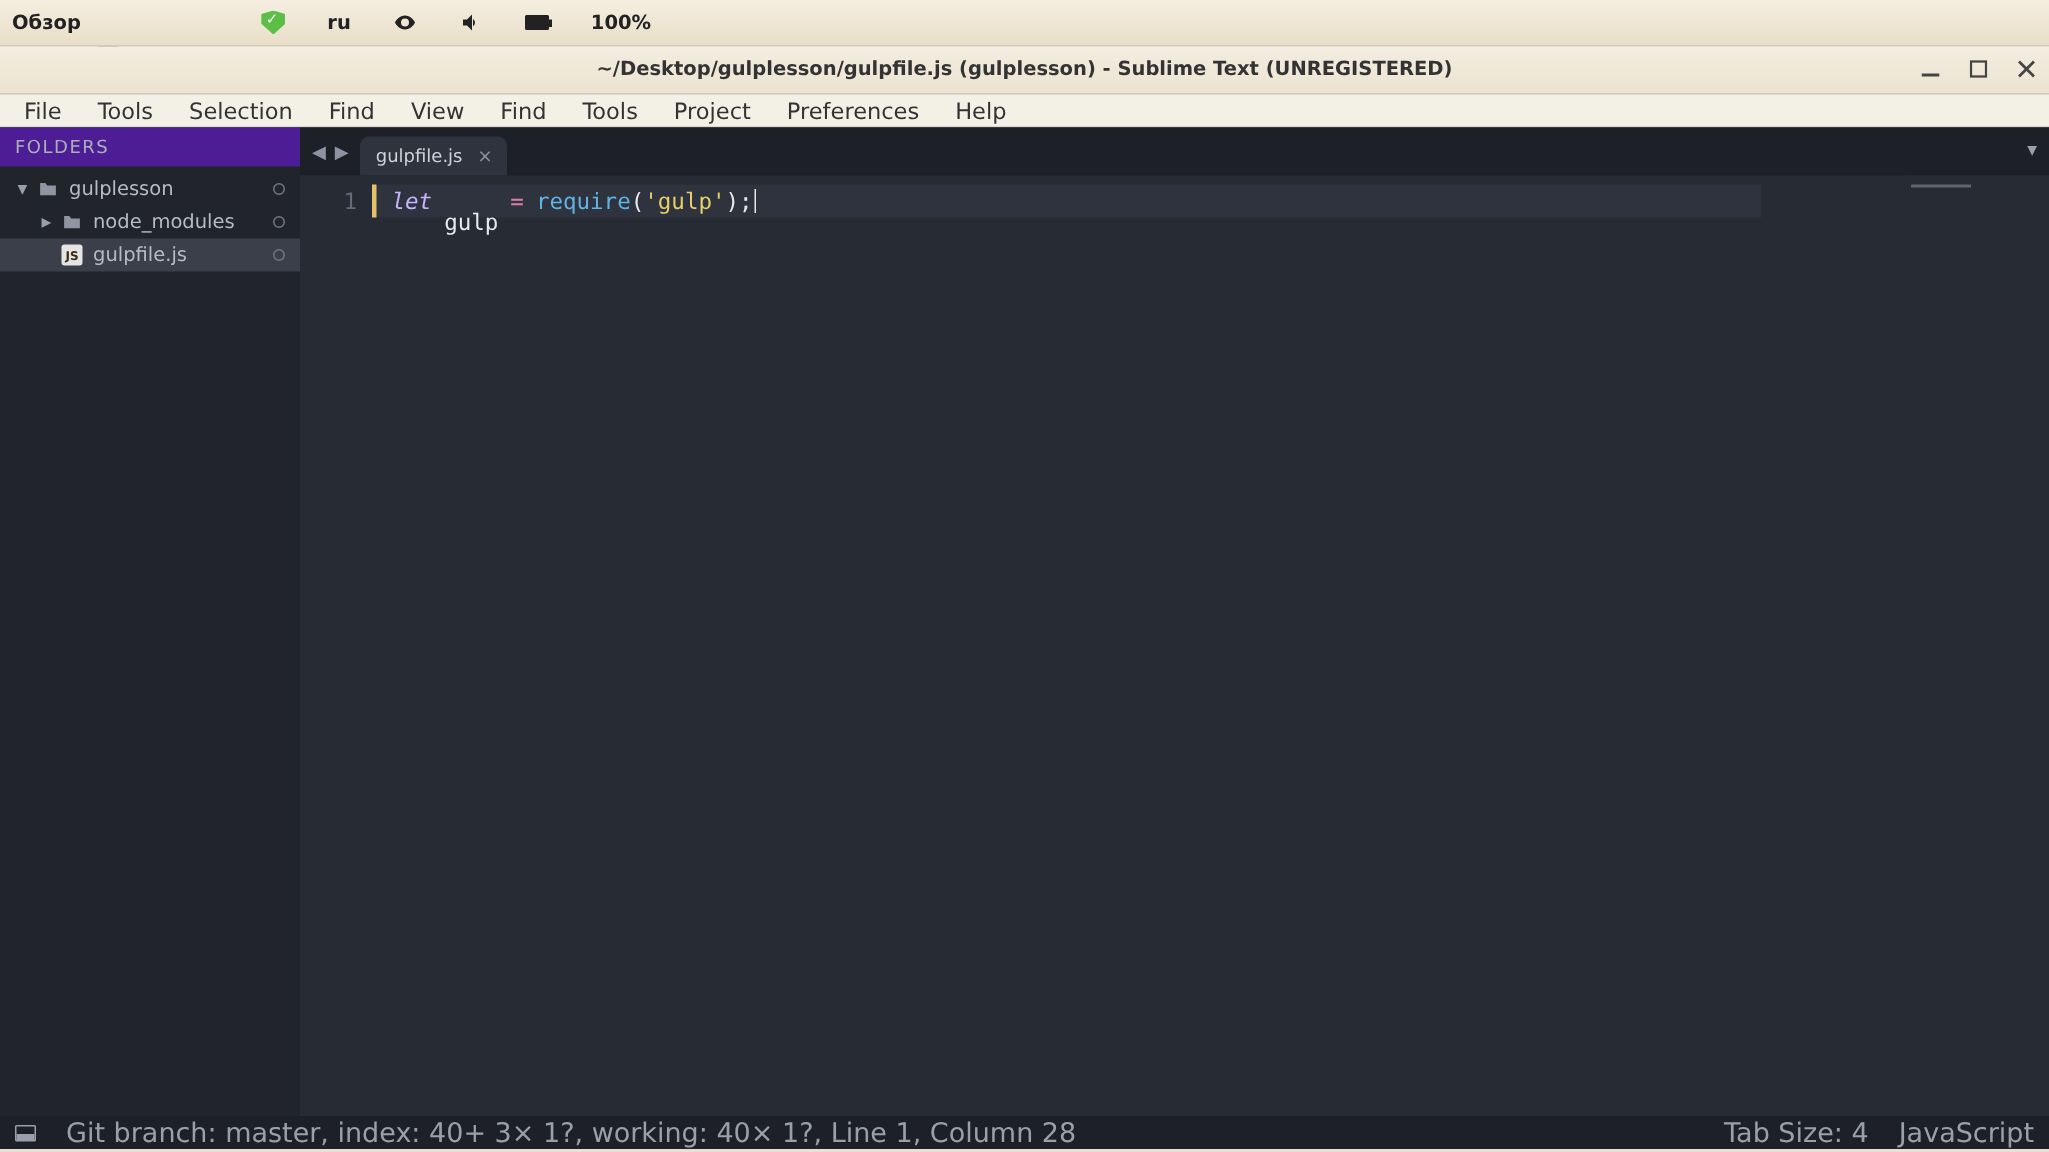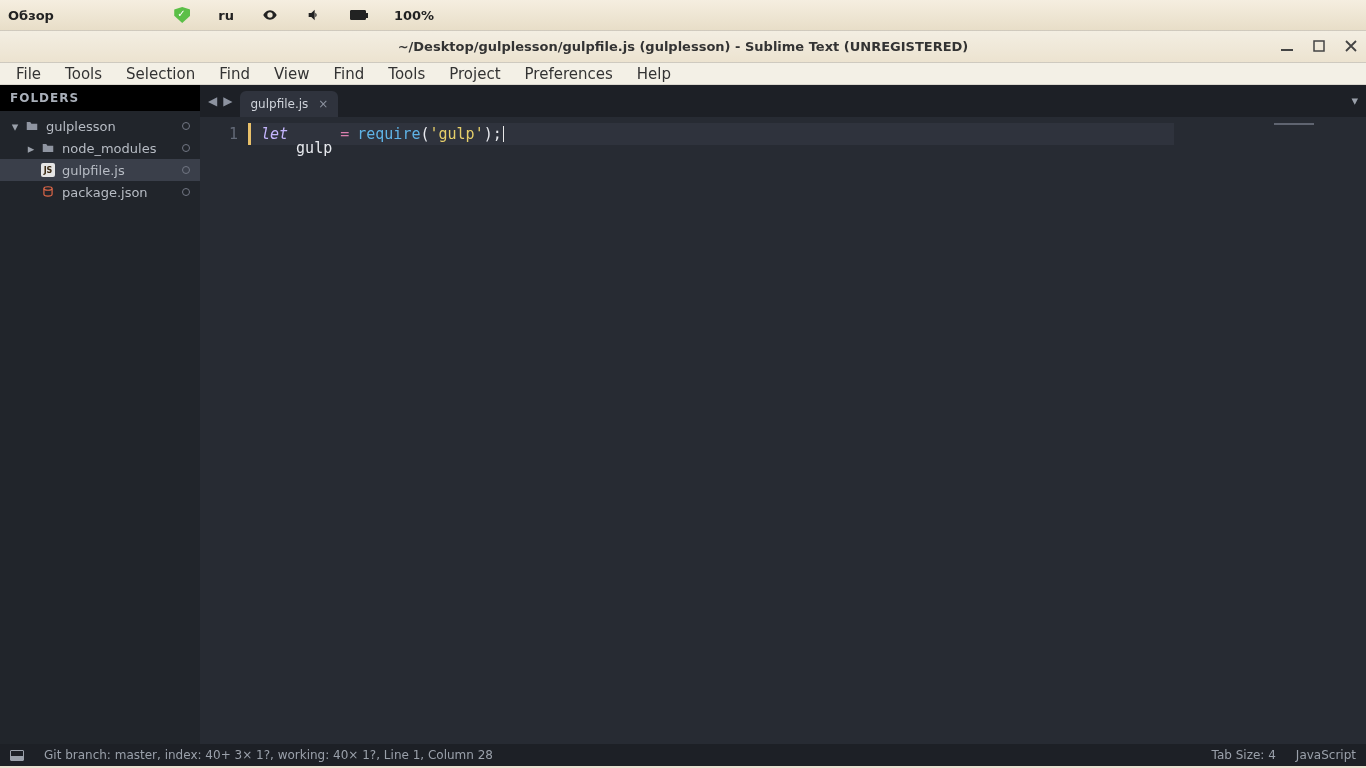--- a/index.html
+++ b/index.html
@@ -27,21 +27,21 @@
 
   
   .menubar { height:22px; background:#f3f0e6; display:flex; align-items:center; padding:0 8px; gap:8px; border-bottom:1px solid rgba(0,0,0,.1);}
   .menubar .menu-item { padding:4px 8px; color:#333; cursor:pointer; font-size:15px;}   
 
   
   .workspace { display:flex; height:calc(768px - 25px - 32px - 30px - 22px); background:#272b33; }
 
   
   .sidebar { width:200px; background:#21252b; color:#b7bcc4; display:flex; flex-direction:column; font-size:13px; }
-  .sidebar-header { background:#000000; padding:6px 10px; font-size:12px; letter-spacing:1px; color:#a9afb9; font-weight:bold;}
+  .sidebar-header { background:#4c1d95; padding:6px 10px; font-size:12px; letter-spacing:1px; color:#a9afb9; font-weight:normal;}
   .tree { padding:4px 0; }
   .tree-row { display:flex; align-items:center; height:22px; padding:0 6px 0 10px; cursor:pointer; position:relative;}
   .tree-row.active { background:#3a3f4a; }
   .tree-row .disclose { width:10px; display:inline-flex; justify-content:center; color:#9aa0aa; margin-right:4px;}
   .tree-row .icon { width:16px; height:16px; margin-right:6px; display:flex; align-items:center; justify-content:center;}
   .tree-row .mod { position:absolute; right:10px; width:8px; height:8px; border:1px solid #717683; border-radius:50%;}
   .indent-1 { padding-left:26px; }
   .folder-ico { fill:#8f95a1; }
   .js-ico { width:14px; height:14px; background:#e5e5e5; color:#3b2a14; font-size:8px; font-weight:bold; display:flex; align-items:center; justify-content:center; border-radius:2px;}
   .json-ico { color:#e06848; }
@@ -64,21 +64,21 @@
   .tok-op { color:#d97fae; margin:0 8px; }
   .tok-fn { color:#5fb3e6; }
   .tok-paren { color:#e7e9ee; }
   .tok-str { color:#e6cf6a; }
   .tok-punc { color:#e7e9ee; }
   .cursor-caret { display:inline-block; width:1px; height:16px; background:#e8e8e8; vertical-align:middle; margin-left:1px;}
   .minimap { width:96px; background:#272b33; position:relative;}
   .minimap .mm-line { position:absolute; top:6px; left:4px; height:2px; width:40px; background:#5f6470;}
 
   
-  .statusbar { height:22px; background:#1d2026; color:#9aa0aa; display:flex; align-items:center; padding:0 10px; font-size:12px; justify-content:space-between;}
+  .statusbar { height:22px; background:#1d2026; color:#9aa0aa; display:flex; align-items:center; padding:0 10px; font-size:18px; justify-content:space-between;}
   .statusbar .left, .statusbar .right { display:flex; align-items:center; gap:20px;}
   .panel-ico { width:14px; height:11px; border:1px solid #9aa0aa; border-radius:1px; position:relative;}
   .panel-ico::after { content:""; position:absolute; left:0; bottom:0; width:100%; height:4px; background:#9aa0aa;}
 </style>
 </head>
 <body>
 
 <div class="os-panel">
   <div class="left">
     <span>Обзор</span>
@@ -175,31 +175,20 @@
         <span class="mod"></span>
       </div>
       <div class="tree-row indent-1 active">
         <span class="disclose"></span>
         <span class="icon">
             <span class="js-ico">JS</span>
           </span>
         <span>gulpfile.js</span>
         <span class="mod"></span>
       </div>
-      <div class="tree-row indent-1">
-        <span class="disclose"></span>
-        <span class="icon json-ico">
-          <svg width="14" height="14" viewBox="0 0 24 24">
-              <ellipse cx="12" cy="6" rx="7" ry="3" fill="none" stroke="#e06848" stroke-width="2"></ellipse>
-              <path d="M5 6v10c0 1.6 3 3 7 3s7-1.4 7-3V6" fill="none" stroke="#e06848" stroke-width="2"></path>
-            </svg>
-        </span>
-        <span>package.json</span>
-        <span class="mod"></span>
-      </div>
     </div>
   </div>
 
   <div class="editor-area">
     <div class="tabbar">
       <div class="nav-arrows">
         <span>◀</span>
         <span>▶</span>
       </div>
       <div class="tab">

